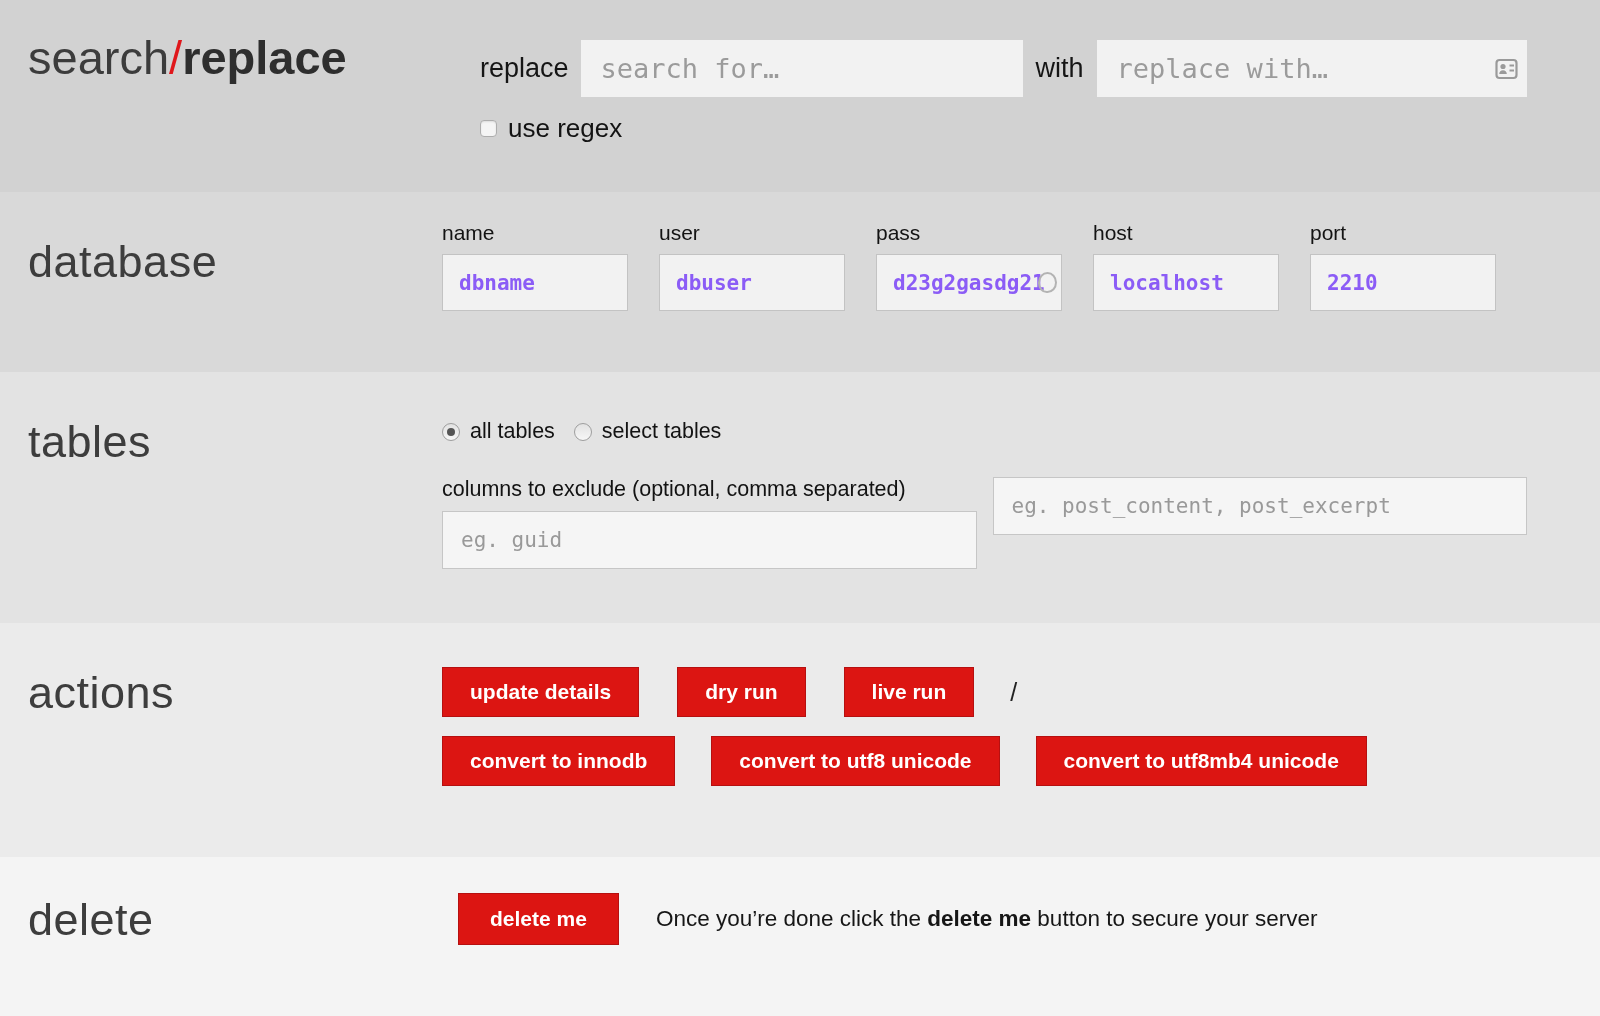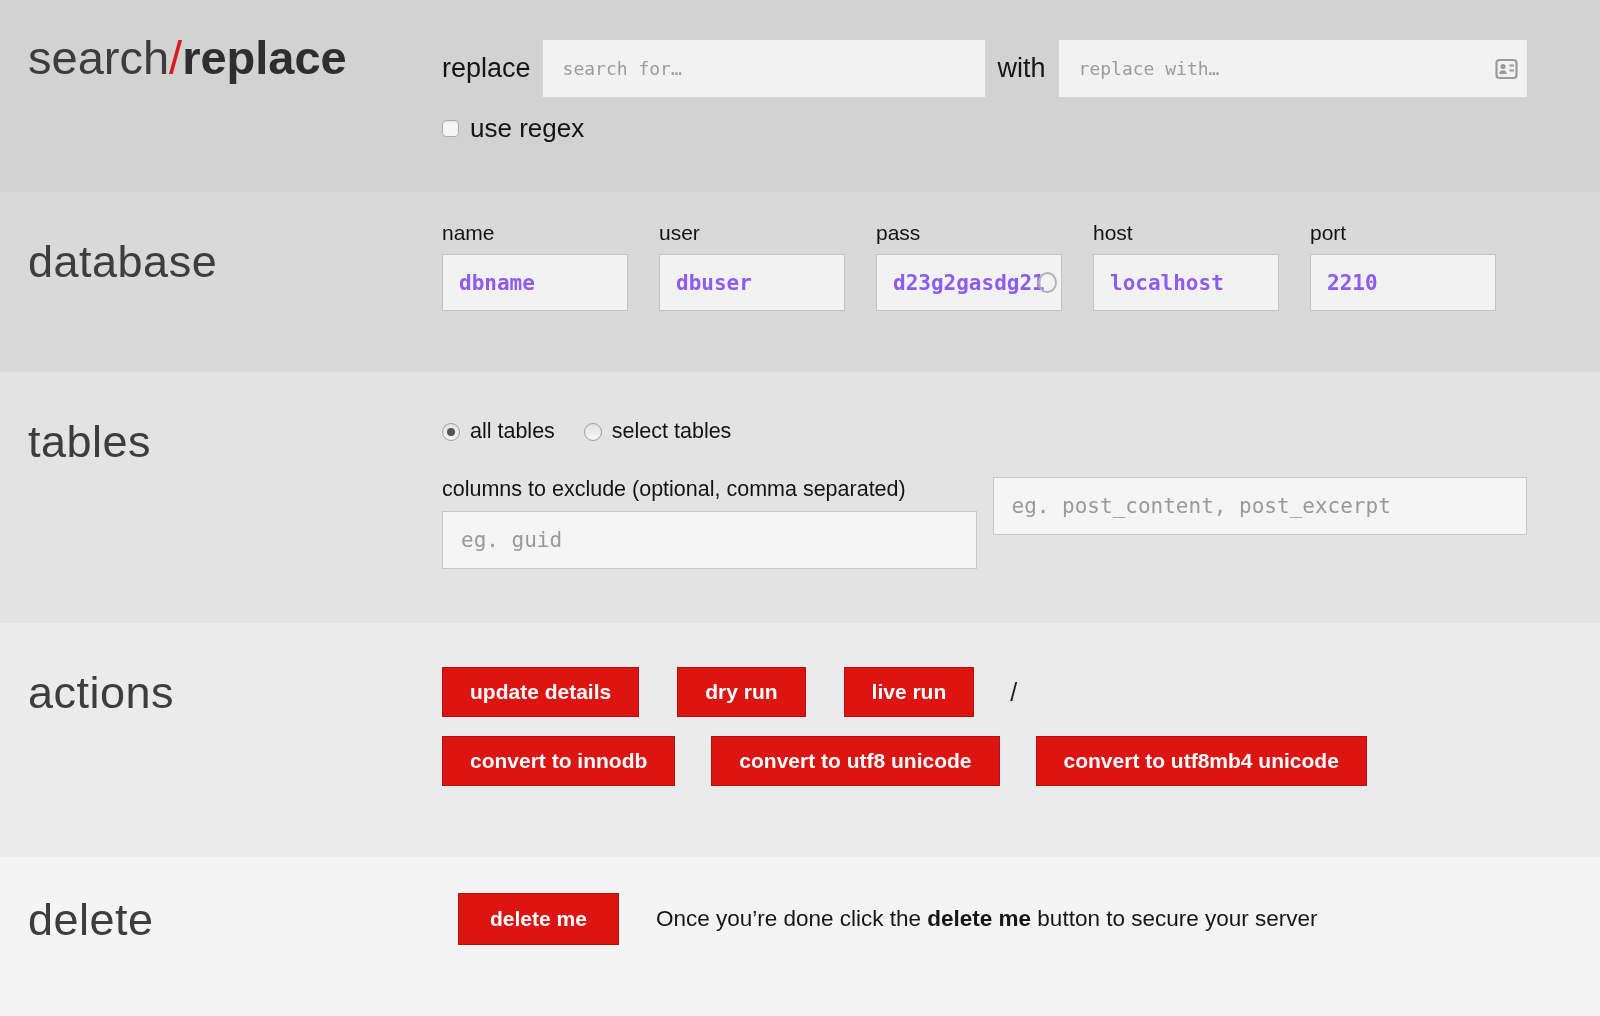--- a/index.html
+++ b/index.html
@@ -3,21 +3,21 @@
 <meta charset="utf-8">
 <style>
   * { margin: 0; padding: 0; box-sizing: border-box; }
   html, body { width: 1600px; height: 1016px; overflow: hidden; }
   body {
     font-family: "Liberation Sans", sans-serif;
     color: #1c1c1c;
     background: #f4f4f4;
   }
   .band { display: flex; width: 1600px; }
-  .band-header   { height: 192px; background: #d2d2d2; }
+  .band-header   { height: 192px; background: #d2d2d2; gap: 38px; }
   .band-database { height: 180px; background: #d9d9d9; }
   .band-tables   { height: 251px; background: #e3e3e3; }
   .band-actions  { height: 234px; background: #ebebeb; }
   .band-delete   { height: 159px; background: #f4f4f4; gap: 16px; }
 
   .col-left { flex: 0 0 442px; padding-left: 28px; }
   .col-main { flex: 1; padding-right: 73px; }
 
   .section-heading {
     font-size: 45px; font-weight: 300; color: #3d3d3d;
@@ -36,21 +36,21 @@
   .replace-row { display: flex; align-items: center; }
   .inline-label { font-size: 27px; color: #151515; }
   .lbl-replace { margin-right: 12px; }
   .lbl-with { margin: 0 13px; }
   input {
     font-family: "DejaVu Sans Mono", monospace;
     outline: none;
   }
   .hdr-input {
     height: 57px; background: #f2f2f2; border: none;
-    font-size: 18px; font-weight: 700; color: #a16207; padding: 0 20px;
+    font-size: 27px; font-weight: 700; color: #a16207; padding: 0 20px;
   }
   .hdr-input::placeholder { color: #9b9b9b; font-weight: 400; }
   .input-search { width: 442px; }
   .input-replace-wrap { position: relative; flex: 1; }
   .input-replace { width: 100%; padding-right: 44px; }
   .autofill-icon { position: absolute; right: 9px; top: 50%; transform: translateY(-50%); }
 
   .regex-row { display: flex; align-items: center; margin-top: 16px; cursor: pointer; }
   .checkbox {
     width: 17px; height: 17px; border: 1px solid #adadad; border-radius: 4px;
@@ -68,21 +68,21 @@
     font-size: 21px; font-weight: 700; color: #8b5cf6; padding: 16px 16px;
   }
   .reveal-icon {
     position: absolute; right: 5px; bottom: 18px;
     width: 19px; height: 21px; border: 2px solid #b3b3b3; border-radius: 50% 50% 50% 46%;
     background: transparent;
   }
 
   
   .band-tables .col-main { padding-top: 47px; }
-  .radio-row { display: flex; align-items: center; gap: 29px; }
+  .radio-row { display: flex; align-items: center; gap: 19px; }
   .radio-option { display: flex; align-items: center; cursor: pointer; }
   .radio {
     width: 18px; height: 18px; border-radius: 50%;
     border: 1px solid #9e9e9e; background: linear-gradient(#e2e2e2, #f7f7f7);
     display: flex; align-items: center; justify-content: center;
   }
   .radio .dot { width: 8px; height: 8px; border-radius: 50%; background: #555; display: none; }
   .radio.selected .dot { display: block; }
   .radio-label { font-size: 21.5px; margin-left: 10px; color: #131313; }
 

